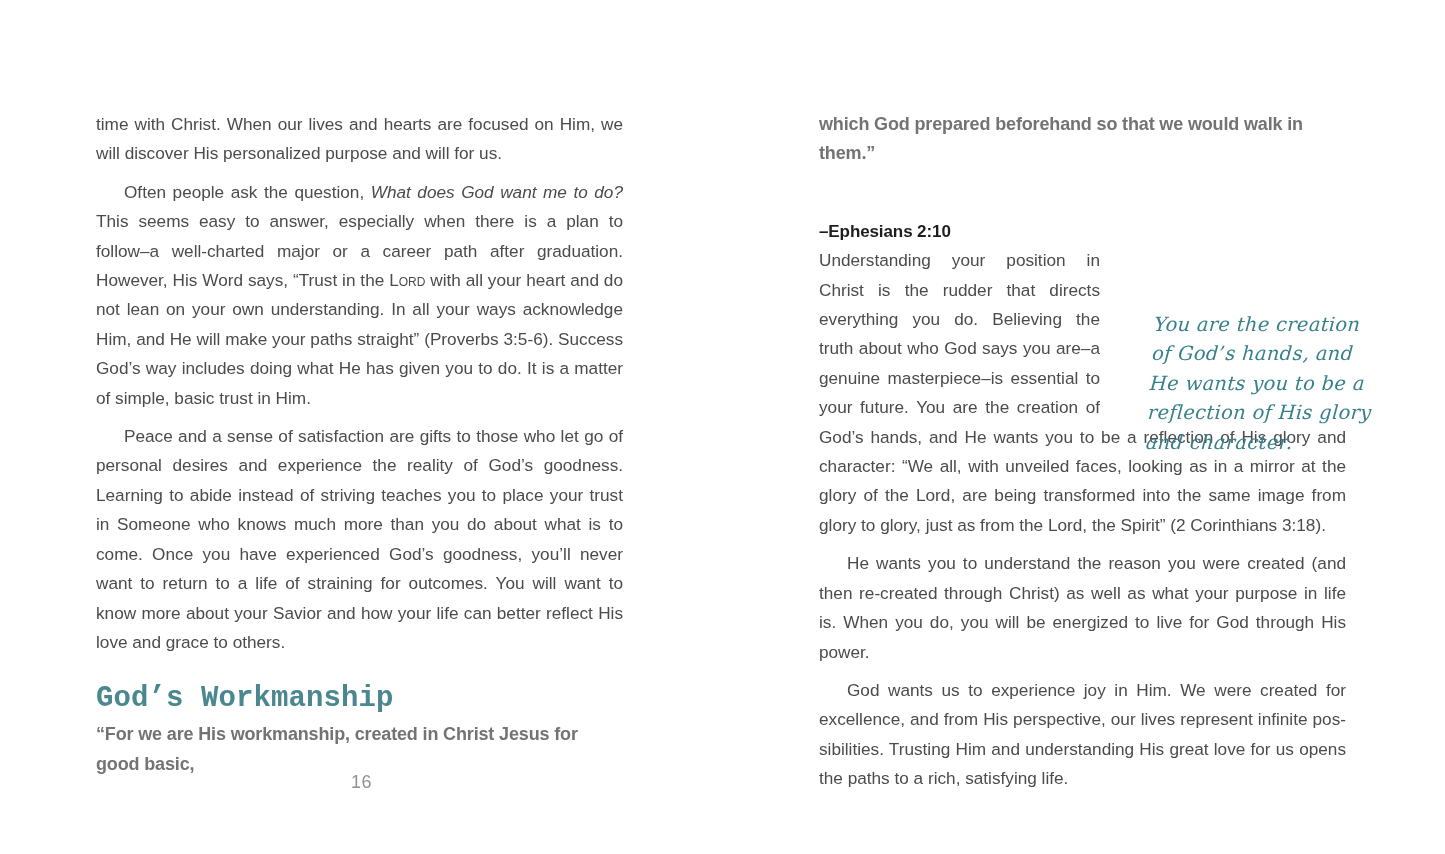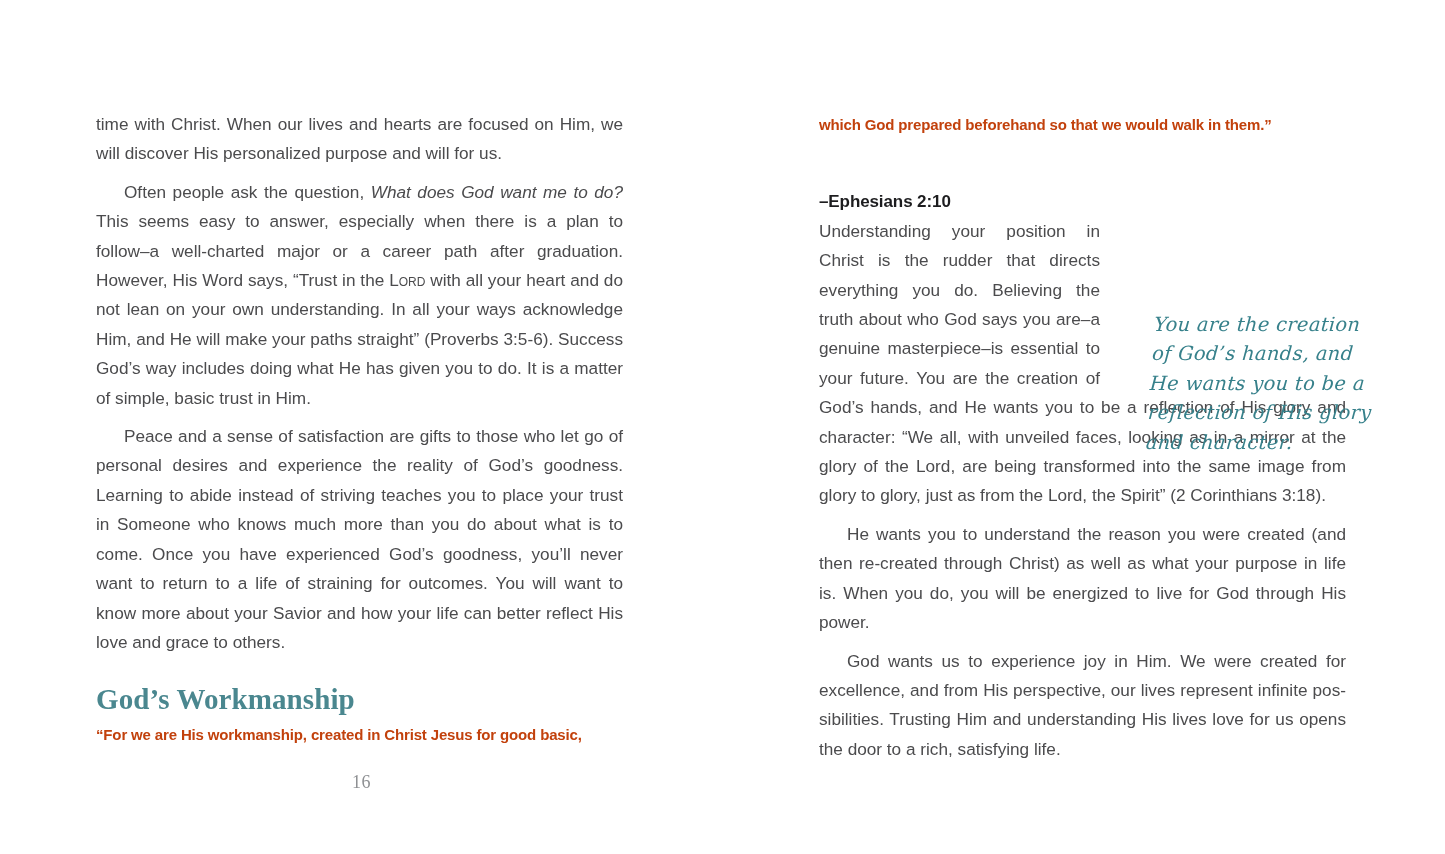--- a/index.html
+++ b/index.html
@@ -42,35 +42,35 @@
 
   .italic { font-style: italic; }
 
   .smallcaps {
     font-variant: small-caps;
     font-size: 1em;
   }
 
   
   .section-heading {
-    font-family: Liberation Serif, serif;
+    font-family: Liberation Mono, monospace;
     font-size: 29px;
     font-weight: 700;
     color: #4a878f;
     letter-spacing: 0.1px;
     margin: 25px 0 4px 0;
     line-height: 34px;
     text-align: left;
   }
 
   
   .scripture {
     font-weight: 700;
-    color: #c2410c;
-    font-size: 15px;
+    color: #737373;
+    font-size: 18px;
     line-height: 29.4px;
     letter-spacing: -0.15px;
     text-align: left;
   }
   .scripture-attrib {
     font-weight: 700;
     color: #1d1d1f;
     font-size: 17.0px;
     line-height: 29.4px;
     letter-spacing: -0.1px;
@@ -99,21 +99,21 @@
   .quote-shim {
     float: right;
     width: 246px;
     height: 176px;
     shape-outside: inset(0);
   }
 
   
   .folio {
     position: absolute;
-    font-family: Liberation Serif, serif;
+    font-family: Liberation Sans, sans-serif;
     font-size: 18px;
     color: #8e9093;
     letter-spacing: 0.4px;
   }
   .folio-left  { left: 0;    top: 772px; width: 723px; text-align: center; }
   .folio-right { left: 723px; top: 772px; width: 722px; text-align: center; }
 </style>
 </head>
 <body>
 
@@ -137,21 +137,21 @@
   <div class="col col-right">
 
     <p class="scripture">which God prepared beforehand so that we would walk in them.”</p>
 
     <p class="scripture-attrib">–Ephesians 2:10</p>
 
     <p><span class="quote-shim"></span><span>Understanding your position in Christ is the rudder that directs everything you do. Believing the truth about who God says you are–a genuine masterpiece–is essential to your future. You are the creation of God’s hands, and He wants you to be a reflection of His glory and character: “We all, with unveiled faces, looking as in a mirror at the glory of the Lord, are being transformed into the same image from glory to glory, just as from the Lord, the Spirit” (2 Corinthians 3:18).</span></p>
 
     <p class="indent">He wants you to understand the reason you were created (and then re-created through Christ) as well as what your purpose in life is. When you do, you will be energized to live for God through His power.</p>
 
-    <p class="indent">God wants us to experience joy in Him. We were created for excellence, and from His perspective, our lives represent infinite pos-sibilities. Trusting Him and understanding His lives love for us opens the door to a rich, satisfying life.</p>
+    <p class="indent">God wants us to experience joy in Him. We were created for excellence, and from His perspective, our lives represent infinite pos-sibilities. Trusting Him and understanding His great love for us opens the paths to a rich, satisfying life.</p>
   </div>
 
   <div class="pullquote">
     <span class="pq-line">You are the creation</span>
     <span class="pq-line">of God’s hands, and</span>
     <span class="pq-line">He wants you to be a</span>
     <span class="pq-line">reflection of His glory</span>
     <span class="pq-line">and character.</span>
   </div>
 

